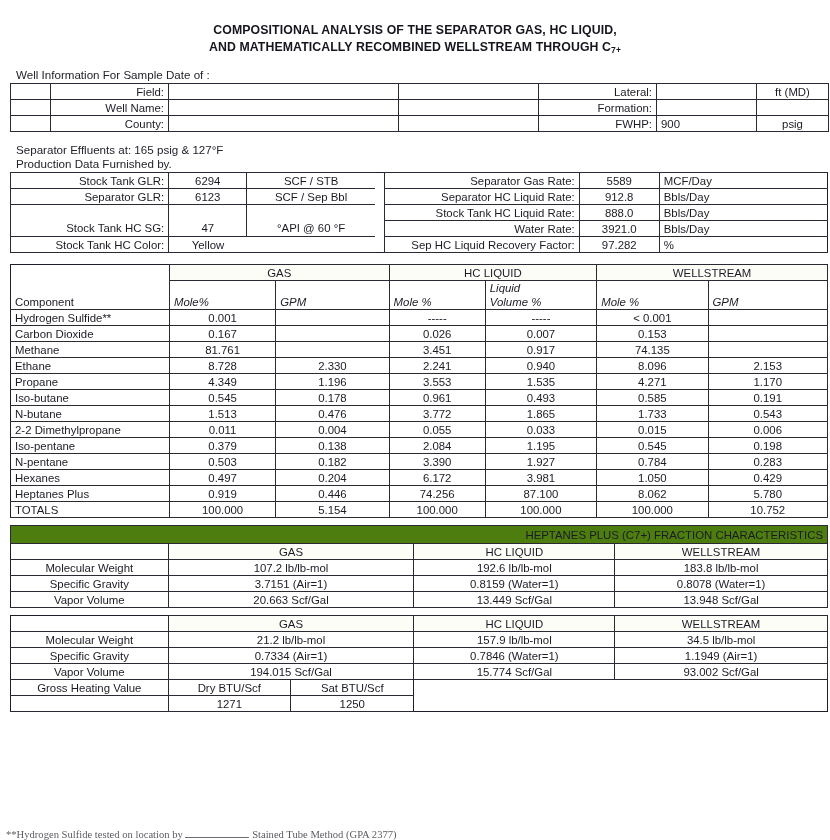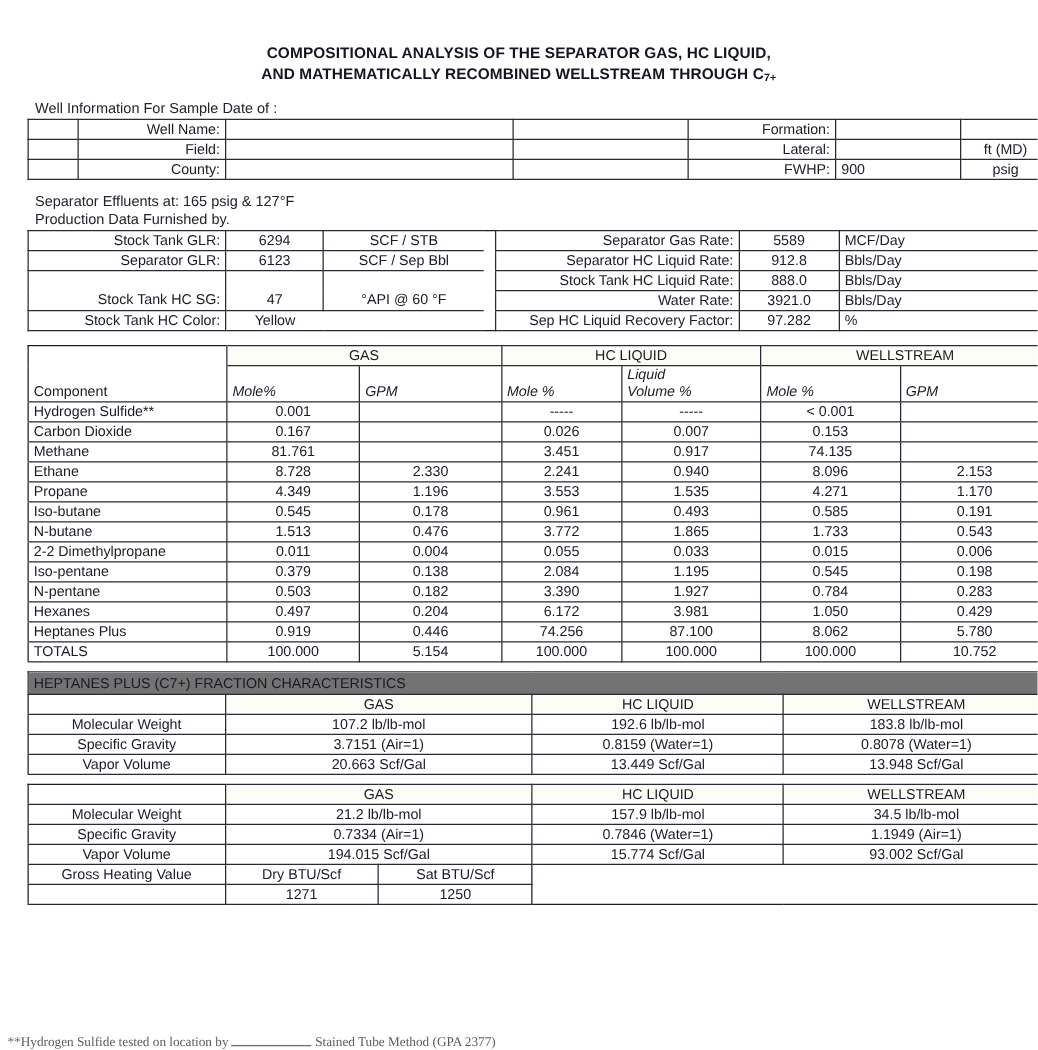--- a/index.html
+++ b/index.html
@@ -13,21 +13,21 @@
     font-family: "Liberation Sans", sans-serif;
     color: #1b1b25;
     font-size: 11px;
     position: relative;
     overflow: hidden;
   }
   .page {
     position: relative;
     width: 830px;
     height: 840px;
-    padding: 16px;
+    padding: 4px;
     box-sizing: border-box;
   }
 
   
   .title-block {
     text-align: center;
     padding-top: 18px;
     font-weight: bold;
     font-size: 12.3px;
     letter-spacing: 0.1px;
@@ -78,23 +78,23 @@
   #well-info-table { width: 818px; margin-top: 1px; }
   #prod-table      { width: 818px; margin-top: 1px; }
   #comp-table      { width: 818px; margin-top: 0px; }
   #c7-table        { width: 818px; margin-top: 0px; }
   #total-table     { width: 818px; margin-top: 0px; }
 
   .sec-gap { height: 11px; }
   .sec-gap-sm { height: 7px; }
 
   .band {
-    background: #737373;
+    background: #4d7c0f;
     font-weight: bold;
-    text-align: left;
+    text-align: right;
   }
   .hdr-group {
     text-align: center;
     font-weight: bold;
     background: #fdfdf8;
     height: 16px;
   }
   .hdr-sub {
     text-align: left;
     font-weight: bold;
@@ -138,35 +138,35 @@
           <col style="width:118px">
           <col style="width:230px">
         <col style="width:140px">
           <col style="width:118px">
           <col style="width:100px">
           <col style="width:72px">
       </colgroup>
       <tbody>
         <tr>
           <td class="blank"></td>
+          <td class="t-r">Field:</td>
+          <td class="t-l"></td>
+          <td class="blank"></td>
+          <td class="t-r">Lateral:</td>
+          <td class="t-l"></td>
+          <td class="t-c">ft (MD)</td>
+        </tr>
+        <tr>
+          <td class="blank"></td>
           <td class="t-r">Well Name:</td>
           <td class="t-l"></td>
           <td class="blank"></td>
           <td class="t-r">Formation:</td>
           <td class="t-l"></td>
           <td class="t-c"></td>
-        </tr>
-        <tr>
-          <td class="blank"></td>
-          <td class="t-r">Field:</td>
-          <td class="t-l"></td>
-          <td class="blank"></td>
-          <td class="t-r">Lateral:</td>
-          <td class="t-l"></td>
-          <td class="t-c">ft (MD)</td>
         </tr>
         <tr>
           <td class="blank"></td>
           <td class="t-r">County:</td>
           <td class="t-l"></td>
           <td class="blank"></td>
           <td class="t-r">FWHP:</td>
           <td class="t-l">900</td>
           <td class="t-c">psig</td>
         </tr>

